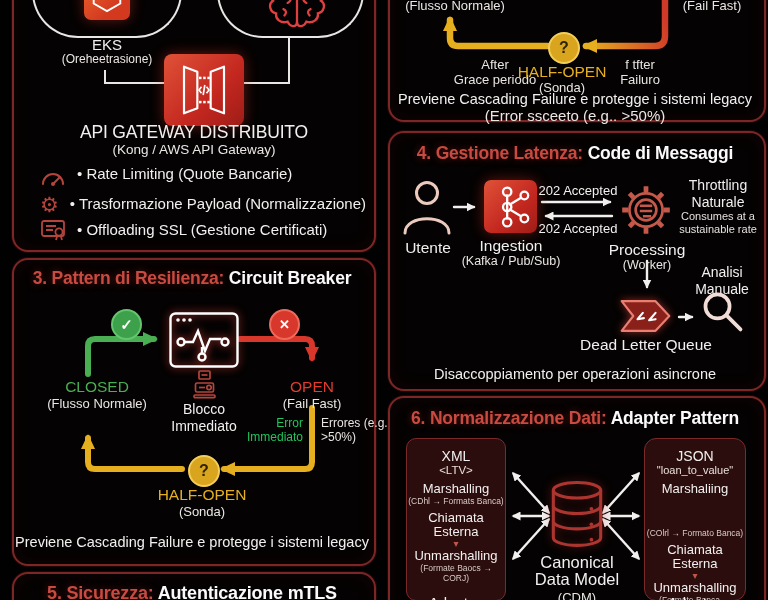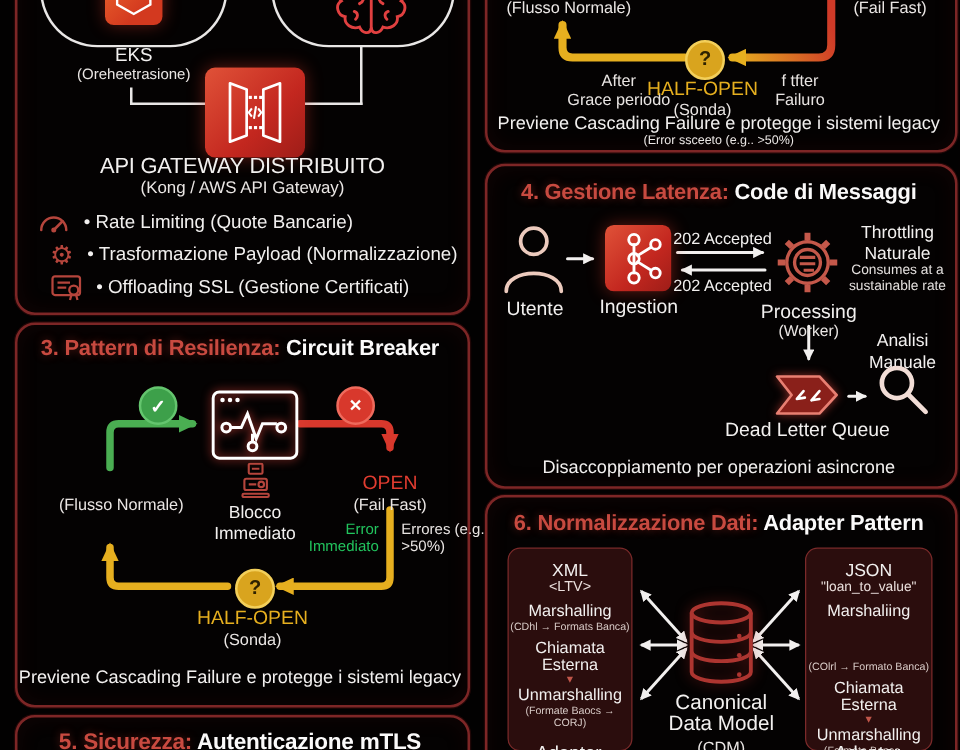--- a/index.html
+++ b/index.html
@@ -100,21 +100,21 @@
           <rect x="34" y="49" width="3" height="3"></rect>
             <rect x="39" y="49" width="3" height="3"></rect>
             <rect x="44" y="49" width="3" height="3"></rect>
         </g>
       </svg>
     </div>
 
     <div class="t c b nw" style="left:0;width:360px;top:302px;font-size:17.5px;letter-spacing:-.2px;">API GATEWAY DISTRIBUITO</div>
     <div class="t c nw sub" style="left:0;width:360px;top:322px;font-size:13.5px;">(Kong / AWS API Gateway)</div>
 
-    <div class="t" style="left:16px;top:345px;width:330px;height:26px;display:flex;align-items:center;gap:11px;">
+    <div class="t" style="left:26px;top:345px;width:330px;height:26px;display:flex;align-items:flex-start;gap:11px;">
       <span>
           <svg width="26" height="26" viewBox="0 0 26 26">
             <g fill="none" stroke="#b5453c" stroke-width="2" stroke-linecap="round">
               <path d="M3,19 a10,10 0 1 1 20,0"></path>
               <path d="M13,19 L20,12"></path>
             </g>
             <circle cx="13" cy="19" r="2" fill="#b5453c"></circle>
           </svg>
         </span>
       <span class="nw" style="font-size:15px;">• Rate Limiting (Quote Bancarie)</span>
@@ -167,20 +167,21 @@
             <circle cx="33" cy="45" r="3.5"></circle>
         </g>
         <g fill="#fff">
             <circle cx="9" cy="8" r="1.8"></circle>
             <circle cx="15" cy="8" r="1.8"></circle>
             <circle cx="21" cy="8" r="1.8"></circle>
           </g>
       </svg>
     </div>
 
+    <div class="t c b nw grn" style="left:13px;top:118px;width:140px;font-size:15.5px;">CLOSED</div>
     <div class="t c nw sub" style="left:13px;top:136px;width:140px;font-size:13px;">(Flusso Normale)</div>
     <div class="t c b nw opn" style="left:228px;top:118px;width:140px;font-size:15.5px;">OPEN</div>
     <div class="t c nw sub" style="left:228px;top:136px;width:140px;font-size:13px;">(Fail Fast)</div>
 
     <div style="position:absolute;left:178px;top:110px;">
       <svg width="25" height="29" viewBox="0 0 25 29">
         <g fill="none" stroke="#b5453c" stroke-width="1.7">
           <rect x="7" y="1" width="11" height="8" rx="1"></rect>
             <path d="M9.5,5 h6"></path>
           <rect x="3.5" y="13" width="18" height="9" rx="1.5"></rect>
@@ -227,21 +228,21 @@
       <div>Grace periodo</div>
     </div>
     <div class="t c b nw gld" style="left:112px;top:363px;width:120px;font-size:15.5px;">HALF-OPEN</div>
     <div class="t c nw sub" style="left:112px;top:380px;width:120px;font-size:13px;">(Sonda)</div>
     <div class="t c" style="left:205px;top:357px;width:90px;font-size:13px;color:#e8e4e2;">
       <div>f tfter</div>
       <div>Failuro</div>
     </div>
 
     <div class="t c nw" style="left:0;width:370px;top:391px;font-size:14.5px;">Previene Cascading Failure e protegge i sistemi legacy</div>
-    <div class="t c nw sub" style="left:0;width:370px;top:407px;font-size:10px;">(Error ssceeto (e.g.. &gt;50%)</div>
+    <div class="t c nw sub" style="left:0;width:370px;top:407px;font-size:15px;">(Error ssceeto (e.g.. &gt;50%)</div>
   </div>
 
   <div class="panel" style="left:388px;top:131px;width:374px;height:256px;">
     <div class="t c hdr nw" style="left:0;width:370px;top:10px;">
       <span class="red">4. Gestione Latenza:</span>
       <span class="wht">Code di Messaggi</span>
     </div>
 
     <svg class="ovl" width="374" height="256" viewBox="0 0 374 256">
       <g fill="none" stroke="#f2f0ef" stroke-width="2.4" stroke-linecap="round">
@@ -269,20 +270,21 @@
           <path d="M18,10 V36 M20,21 L33,13 M20,25 L33,33"></path>
           <circle cx="18" cy="7" r="4.4"></circle>
             <circle cx="18" cy="23" r="4.4"></circle>
             <circle cx="18" cy="39" r="4.4"></circle>
           <circle cx="36" cy="11" r="4"></circle>
             <circle cx="36" cy="35" r="4"></circle>
         </g>
       </svg>
     </div>
     <div class="t c b nw" style="left:70px;top:104px;width:102px;font-size:15.5px;">Ingestion</div>
+    <div class="t c nw sub" style="left:55px;top:121px;width:132px;font-size:12.5px;">(Kafka / Pub/Sub)</div>
 
     <div class="t c b nw" style="left:146px;top:50px;width:84px;font-size:13px;">202 Accepted</div>
     <div class="t c b nw" style="left:146px;top:88px;width:84px;font-size:13px;">202 Accepted</div>
 
     <div style="position:absolute;left:228px;top:48px;">
       <svg width="56" height="58" viewBox="0 0 54 56">
         <g fill="none" stroke="#c4584a" stroke-width="2.6">
           <circle cx="27" cy="28" r="16"></circle>
           <circle cx="27" cy="28" r="10"></circle>
           <g stroke-width="4.6">
@@ -335,21 +337,21 @@
       <div class="nw" style="font-size:11.5px;color:#eadfdc;">&lt;LTV&gt;</div>
       <div class="b nw" style="font-size:13px;margin-top:5px;">Marshalling</div>
       <div class="nw" style="font-size:8.5px;color:#d8cbc7;">(CDhl → Formats Banca)</div>
       <div class="b" style="font-size:13px;margin-top:5px;width:70px;line-height:1.1;">Chiamata Esterna</div>
       <div style="font-size:10px;color:#c0564a;line-height:.8;">▾</div>
       <div class="b nw" style="font-size:13px;">Unmarshalling</div>
       <div style="font-size:8.5px;color:#d8cbc7;width:80px;">(Formate Baocs → CORJ)</div>
     </div>
     <div class="t c b nw" style="left:16px;top:196px;width:98px;font-size:15px;">Adapter</div>
 
-    <div class="card" style="left:254px;top:40px;width:100px;height:152px;">
+    <div class="card" style="left:254px;top:40px;width:100px;height:152px;border-radius:12px;">
       <div class="b nw" style="font-size:14px;">JSON</div>
       <div class="nw" style="font-size:11px;color:#eadfdc;">"loan_to_value"</div>
       <div class="b nw" style="font-size:13px;margin-top:5px;">Marshaliing</div>
       <div class="nw" style="font-size:8.5px;color:#d8cbc7;margin-top:32px;">(COlrl → Formato Banca)</div>
       <div class="b" style="font-size:13px;margin-top:5px;width:70px;line-height:1.1;">Chiamata Esterna</div>
       <div style="font-size:10px;color:#c0564a;line-height:.8;">▾</div>
       <div class="b nw" style="font-size:13px;">Unmarshalling</div>
       <div style="font-size:8.5px;color:#d8cbc7;width:82px;">(Formate Banca → COkl)</div>
     </div>
     <div class="t c b nw" style="left:254px;top:196px;width:100px;font-size:15px;">Adapter</div>

